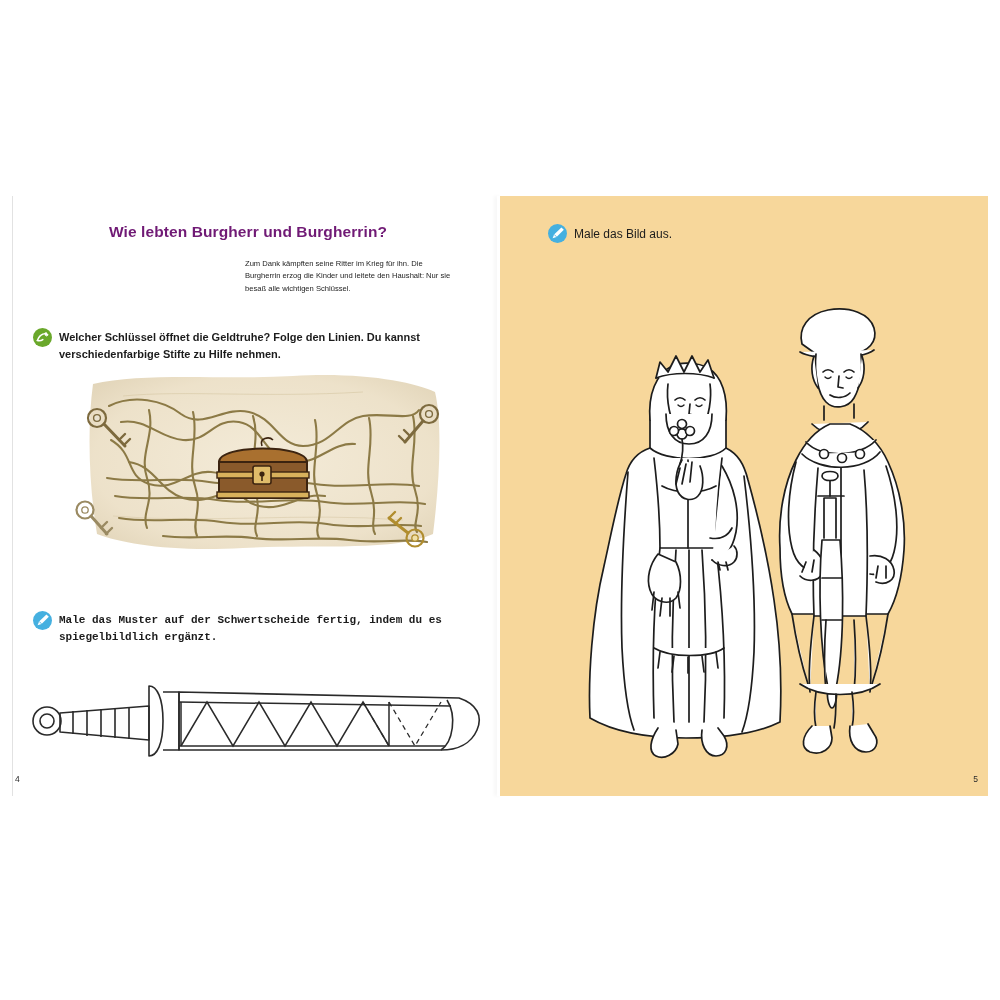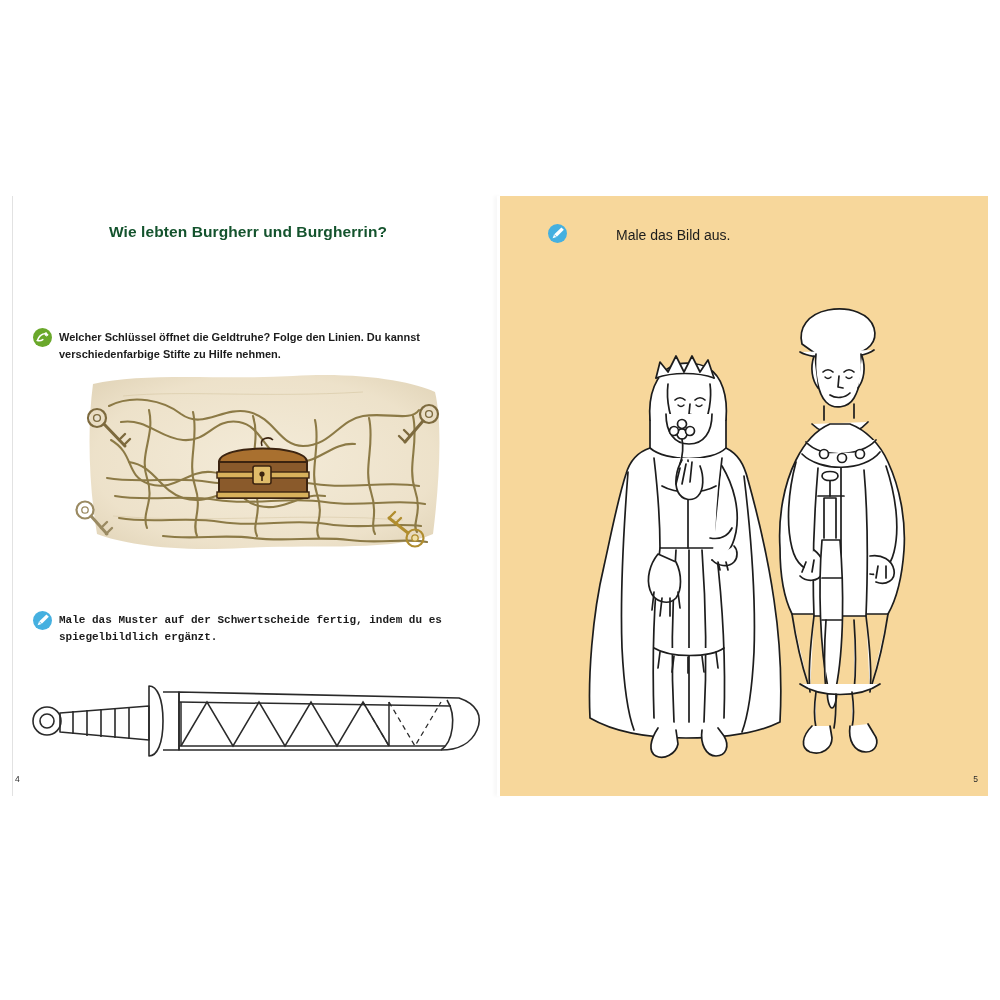--- a/index.html
+++ b/index.html
@@ -46,21 +46,21 @@
   }
 
   
   #left-title {
     position: absolute;
     left: 0; top: 27px;
     width: 470px;
     text-align: center;
     font-size: 15.5px;
     font-weight: 700;
-    color: #14532d;
+    color: #701a75;
     letter-spacing: 0.1px;
   }
 
   
   .intro-col {
     position: absolute;
     top: 62px;
     font-size: 7.6px;
     line-height: 1.62;
     color: #232323;
@@ -88,21 +88,21 @@
     font-size: 11px;
     font-weight: 700;
     line-height: 1.5;
     color: #1c1c1c;
   }
   #task-keys { left: 20px; top: 132px; width: 420px; }
   #task-keys .task-text { width: 395px; }
   #task-sword { left: 20px; top: 415px; width: 420px; }
   #task-sword .task-text { width: 395px; font-family: Liberation Mono, monospace; }
   #task-color { left: 48px; top: 28px; width: 300px; }
-  #task-color .task-text { font-size: 14px; font-weight: 400; margin-left: 42px; }
+  #task-color .task-text { font-size: 12px; font-weight: 400; }
 
   
   #maze-art {
     position: absolute;
     left: 50px;
     top: 170px;
     width: 400px;
     height: 225px;
   }
   
@@ -134,20 +134,21 @@
 </style>
 </head>
 <body>
 
 <div id="spread">
 
   <div class="page" id="page-left">
 
     <div id="left-title">Wie lebten Burgherr und Burgherrin?</div>
 
+    <div class="intro-col" id="intro-col-2">Zum Dank kämpften seine Ritter im Krieg für ihn. Die Burgherrin erzog die Kinder und leitete den Haushalt: Nur sie besaß alle wichtigen Schlüssel.</div>
 
     <div class="task" id="task-keys">
       <div class="task-icon green">
         <svg width="19" height="19" viewBox="0 0 19 19">
           <path d="M4.5 12.2 c1.2-3.2 3.2-5.4 5.8-6.2" stroke="#ffffff" stroke-width="1.5" fill="none" stroke-linecap="round"></path>
           <path d="M4.2 12.6 c2.4 .6 4.2 .2 5.6-1" stroke="#ffffff" stroke-width="1.5" fill="none" stroke-linecap="round"></path>
           <path d="M10.6 5.6 l2.6-1.5 2.1 2.6 -2.8 1.4 z" fill="#ffffff"></path>
           <path d="M13.0 8.2 l2.3-1.3" stroke="#ffffff" stroke-width="1" fill="none"></path>
         </svg>
       </div>

